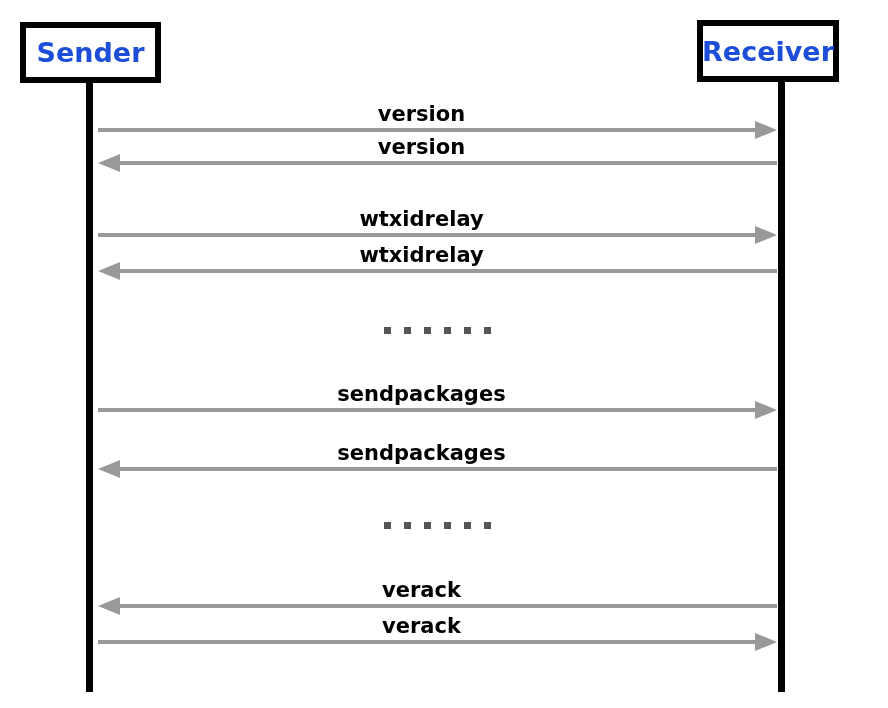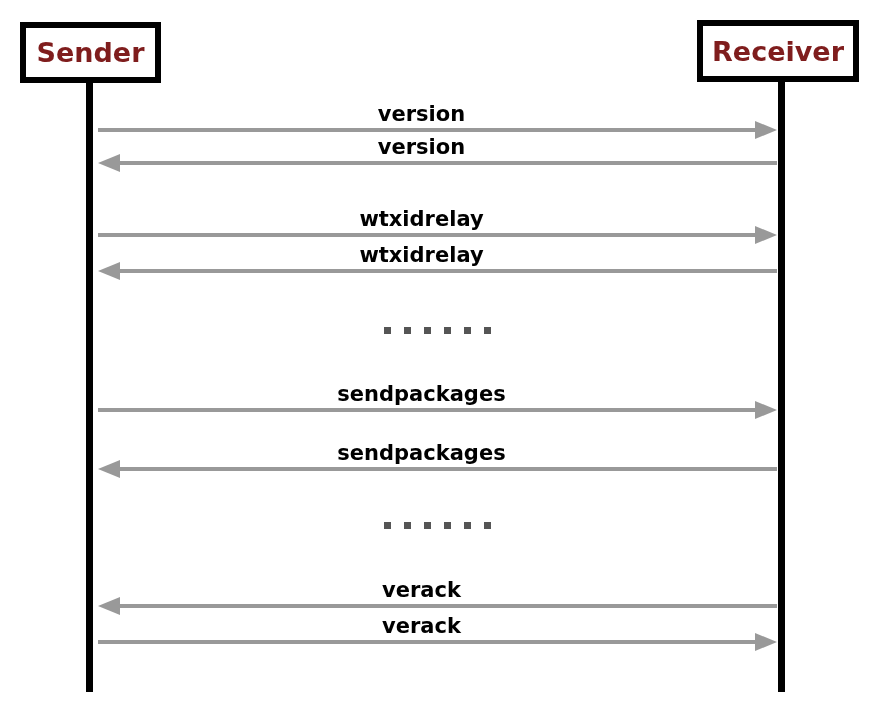--- a/index.html
+++ b/index.html
@@ -18,25 +18,25 @@
   .participant {
     position: absolute;
     box-sizing: border-box;
     border: 6px solid #000000;
     background: #ffffff;
     display: flex;
     align-items: center;
     justify-content: center;
     font-weight: 700;
     font-size: 27px;
-    color: #7f1d1d;
+    color: #1d4ed8;
     z-index: 2;
   }
   .participant.sender   { left: 20px;  top: 22px; width: 141px; height: 61px; }
-  .participant.receiver { left: 697px; top: 20px; width: 162px; height: 62px; }
+  .participant.receiver { left: 697px; top: 20px; width: 142px; height: 62px; }
   .lifeline {
     position: absolute;
     width: 7px;
     background: #000000;
     top: 80px;
     height: 612px;
     z-index: 1;
   }
   .lifeline.sender   { left: 86px;  }
   .lifeline.receiver { left: 778px; }

